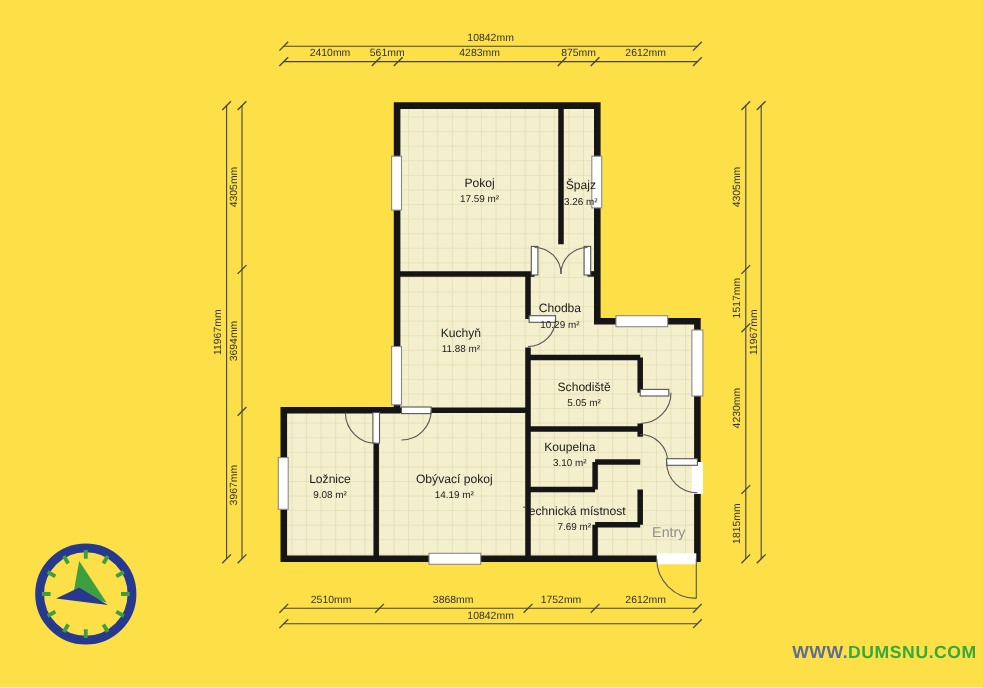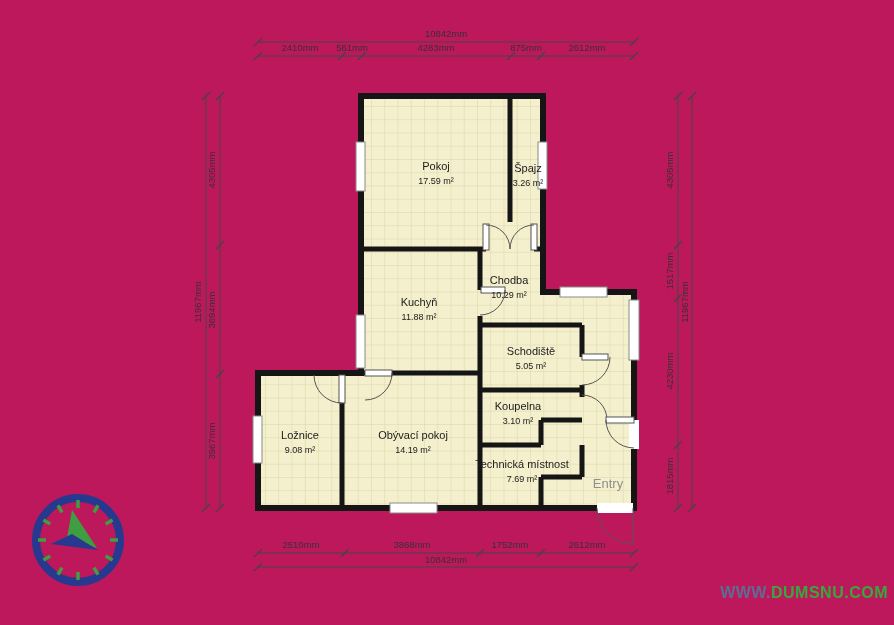--- a/index.html
+++ b/index.html
@@ -1,16 +1,16 @@
 <!DOCTYPE html>
 <html><head>
 <meta charset="utf-8">
 <style>
   html,body{margin:0;padding:0;background:#ffffff;}
-  .stage{position:relative;width:894px;height:625px;background:#be185d;overflow:hidden;
+  .stage{position:relative;width:894px;height:625px;background:#fde047;overflow:hidden;
          font-family:"Liberation Sans", sans-serif;}
   svg text{font-family:"Liberation Sans", sans-serif;}
   .dim-line{stroke:#444444;stroke-width:1;fill:none;}
   .dim-text{font-size:9.5px;fill:#333333;}
   .wall{stroke:#151515;fill:none;}
   .wall-5{stroke-width:5;}
   .outer{stroke:#151515;stroke-width:6;fill:none;}
   .win{fill:#ffffff;stroke:#8a8a8a;stroke-width:1;}
   .doorgap{fill:#ffffff;stroke:none;}
   .leaf{fill:#ffffff;stroke:#555555;stroke-width:1;}

